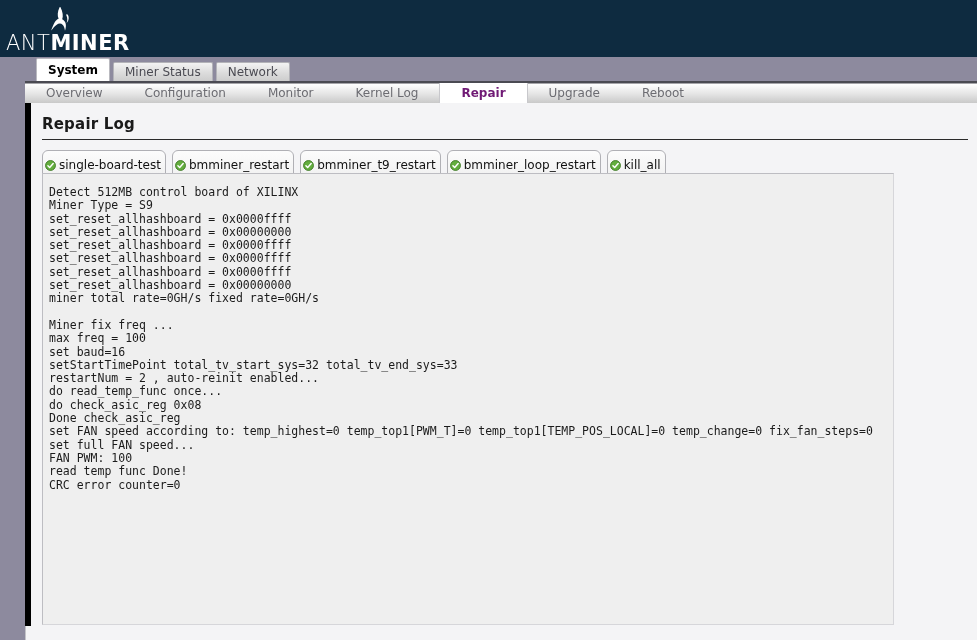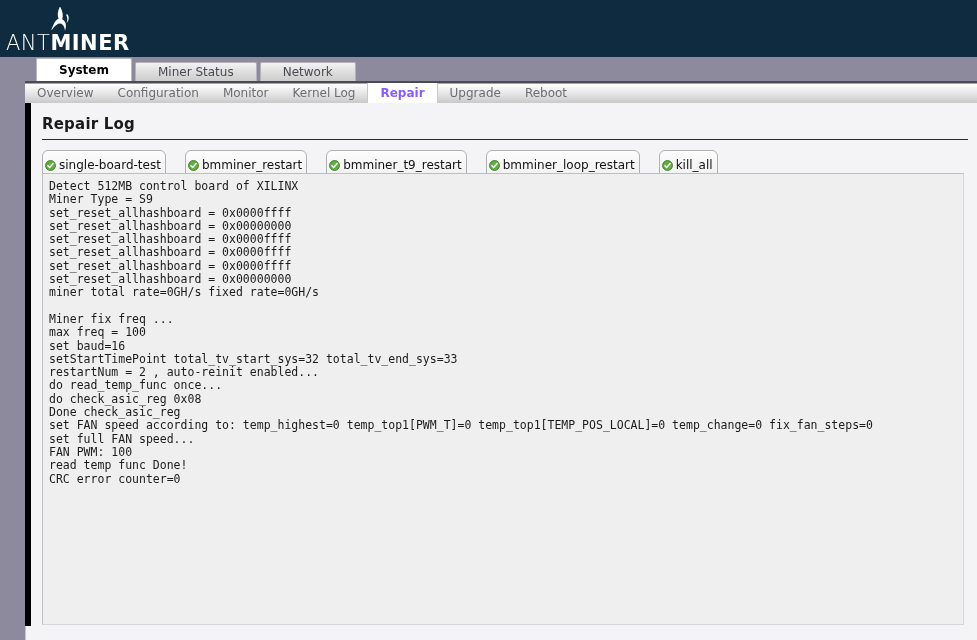--- a/index.html
+++ b/index.html
@@ -71,21 +71,21 @@
     position: absolute;
     left: 36px;
     top: 0;
     height: 24px;
     display: flex;
     align-items: flex-end;
   }
   .tab {
     height: 19px;
     line-height: 19px;
-    padding: 0 22px;
+    padding: 0 11px;
     margin-right: 3px;
     font-size: 12px;
     color: #4a4a52;
     background: linear-gradient(to bottom, #f3f3f3 0%, #dcdcdc 55%, #cdcdcd 100%);
     border: 1px solid #b3b3b8;
     border-bottom: none;
     border-radius: 2px 2px 0 0;
     box-sizing: border-box;
     white-space: nowrap;
     cursor: pointer;
@@ -116,32 +116,32 @@
   }
   .subtabbar-inner {
     position: absolute;
     left: 25px;
     top: 2px;
     height: 20px;
     display: flex;
     align-items: stretch;
   }
   .subtab {
-    padding: 0 12px;
+    padding: 0 21px;
     height: 20px;
     line-height: 20px;
     font-size: 12px;
     color: #6c6c72;
     white-space: nowrap;
     box-sizing: border-box;
     cursor: pointer;
   }
   .subtab.active {
     background: #ffffff;
-    color: #8b5cf6;
+    color: #701a75;
     font-weight: bold;
     border-left: 1px solid #c8c8cc;
     border-right: 1px solid #c8c8cc;
   }
 
   
   .leftstrip {
     position: absolute;
     left: 0;
     top: 103px;
@@ -187,21 +187,21 @@
     left: 11px;
     top: 47px;
     display: flex;
     align-items: center;
   }
   .lbtn {
     display: flex;
     align-items: center;
     height: 30px;
     padding: 0 4px 0 2px;
-    margin-right: 19px;
+    margin-right: 6px;
     background: linear-gradient(to bottom, #fcfcfc 0%, #f0f0f0 100%);
     border: 1px solid #b0b0b5;
     border-radius: 6px;
     font-size: 12px;
     color: #111111;
     white-space: nowrap;
     box-sizing: border-box;
     cursor: pointer;
   }
   .chk-icon {
@@ -210,29 +210,29 @@
     margin-right: 3px;
     flex: none;
     display: block;
   }
 
   
   .logbox {
     position: absolute;
     left: 11px;
     top: 70px;
-    width: 922px;
+    width: 852px;
     height: 452px;
     background: #efefef;
     border: 1px solid #bdbdc2;
     border-right-color: #d6d6da;
     border-bottom-color: #d6d6da;
     box-sizing: border-box;
     overflow: hidden;
-    padding: 6px 0 0 6px;
+    padding: 12px 0 0 6px;
   }
   .logtext {
     margin: 0;
     font-family: "DejaVu Sans Mono", "Liberation Mono", monospace;
     font-size: 11.5px;
     line-height: 13.3px;
     color: #1b1b1b;
     white-space: pre;
     letter-spacing: 0px;
   }

